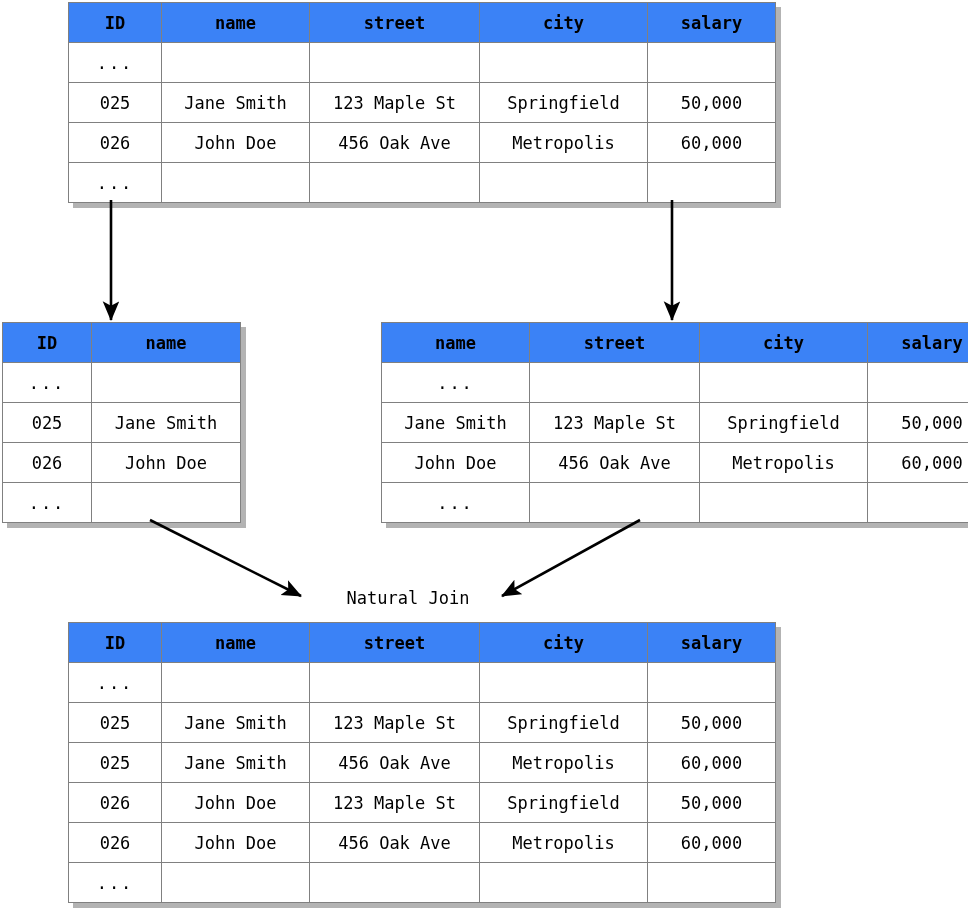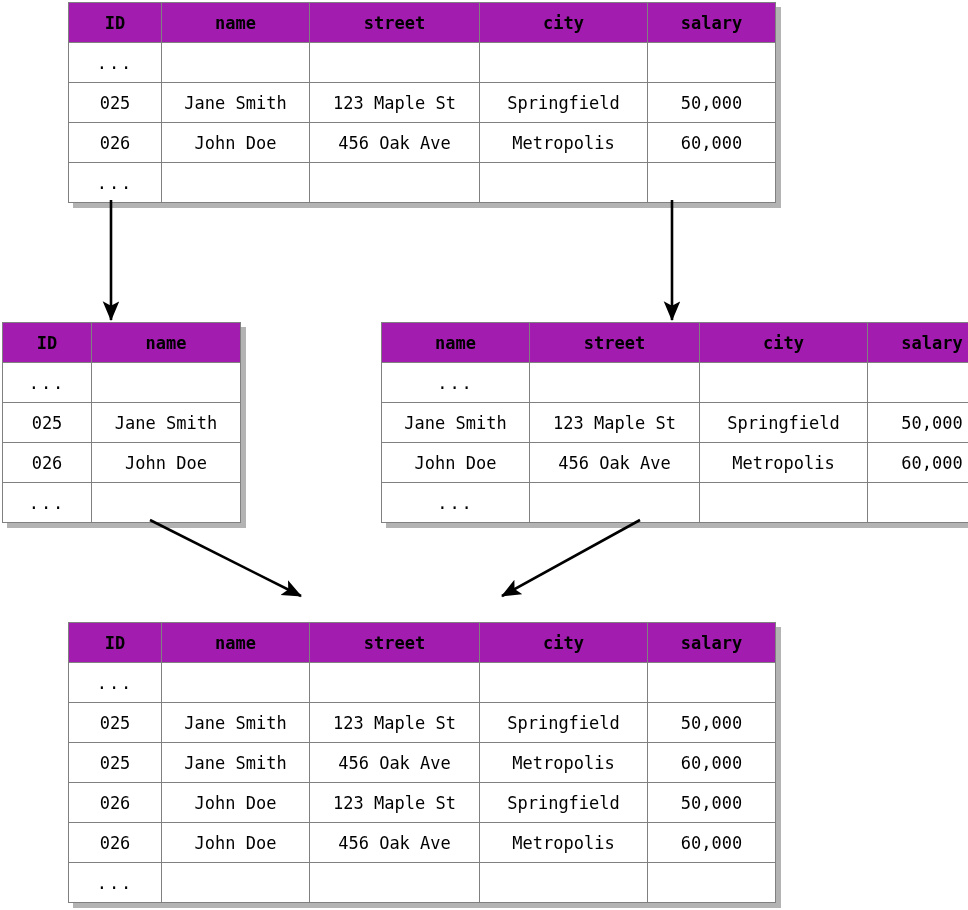--- a/index.html
+++ b/index.html
@@ -33,21 +33,21 @@
     padding: 0 4px;
     text-align: center;
     vertical-align: middle;
     font-size: 17px;
     font-family: "DejaVu Sans Mono", "Liberation Mono", monospace;
     color: #000000;
     white-space: nowrap;
     overflow: hidden;
   }
   .tbl th {
-    background: #a21caf;
+    background: #3b82f6;
     font-weight: bold;
   }
   .tbl td.ell {
     letter-spacing: 2px;
   }
   
   #table-source { left: 68px; top: 2px; width: 662px; }
   #table-source .c0 { width: 84px; }
   #table-source .c1 { width: 139px; }
   #table-source .c2 { width: 161px; }
@@ -194,20 +194,21 @@
       </tr>
       <tr>
         <td class="ell">...</td>
         <td></td>
         <td></td>
         <td></td>
       </tr>
     </tbody>
   </table>
 
+  <div class="join-label">Natural Join</div>
 
   <table class="tbl" id="table-result">
     <thead>
       <tr>
         <th class="c0">ID</th>
         <th class="c1">name</th>
         <th class="c2">street</th>
         <th class="c3">city</th>
         <th class="c4">salary</th>
       </tr>

